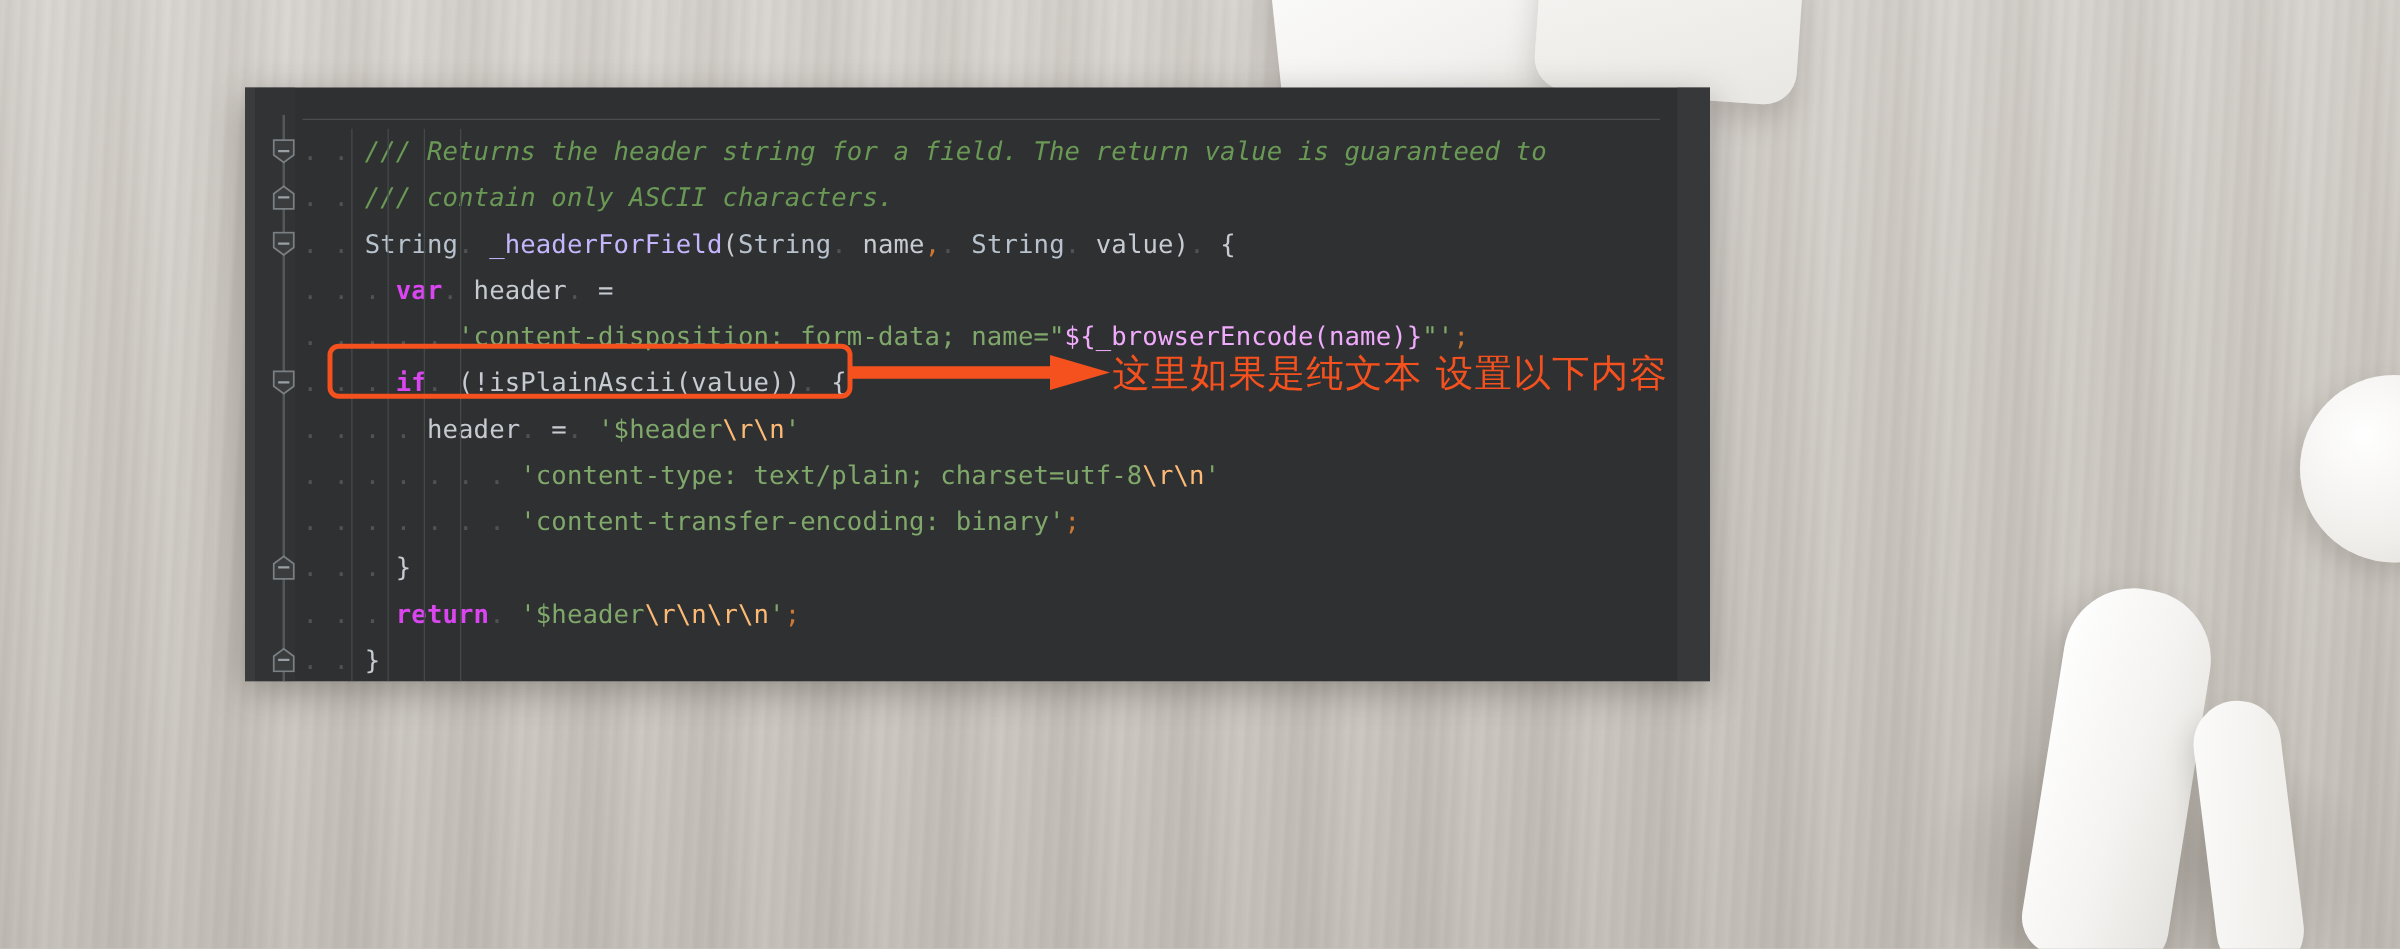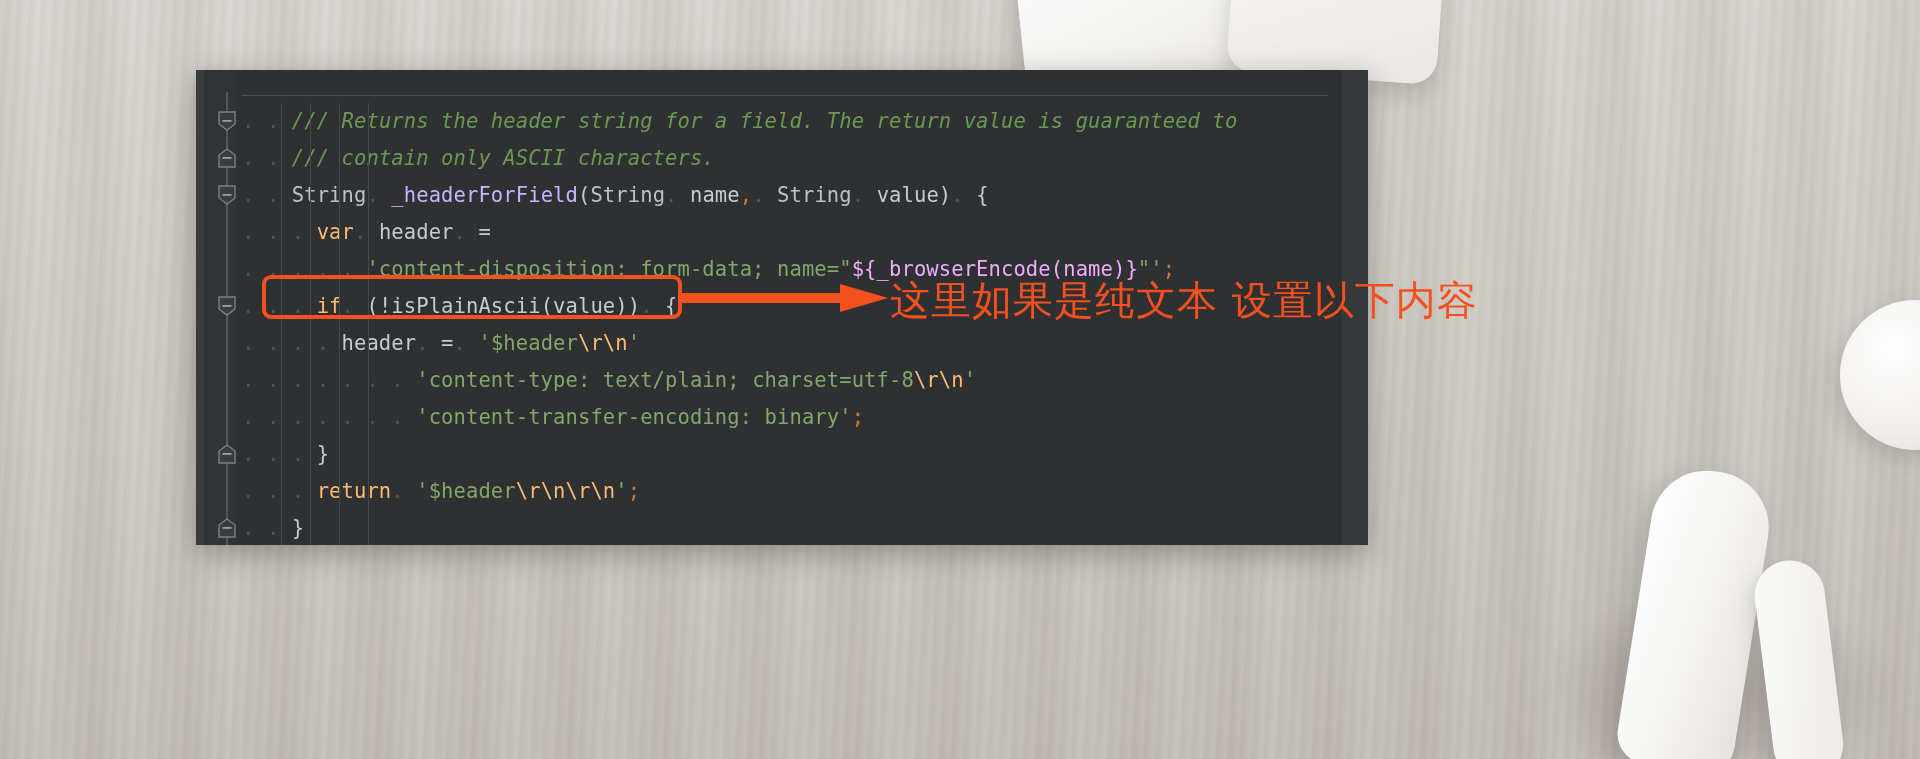--- a/index.html
+++ b/index.html
@@ -152,21 +152,21 @@
     position: absolute;
     left: 46px;
     right: 40px;
     top: 25px;
     height: 1px;
     background: #4a4d50;
   }
 
   
   .tok-doc      { color: #6a9955; font-style: italic; }
-  .tok-kw       { color: #fdba74; }
+  .tok-kw       { color: #d946ef; font-weight: bold; }
   .tok-type     { color: #b8c2cc; }
   .tok-fn       { color: #c4b5fd; }
   .tok-str      { color: #7fa86a; }
   .tok-esc      { color: #fdba74; }
   .tok-plain    { color: #c6cbd1; margin-top: 24px; }
   .tok-punct    { color: #c6cbd1; }
   .tok-comma    { color: #cc7832; }
   .tok-semi     { color: #cc7832; }
   .tok-interp   { color: #f0abfc; }
   .dot          { color: #4f5356; }
@@ -197,21 +197,21 @@
     top: 282px;
     width: 210px;
     height: 32px;
   }
   #anno-text {
     position: absolute;
     left: 890px;
     top: 283px;
     color: #f4511e;
     font-family: "DejaVu Sans", sans-serif;
-    font-size: 40px;
+    font-size: 30px;
     line-height: 34px;
     white-space: nowrap;
     letter-spacing: 1px;
   }
 </style>
 </head>
 <body>
 
 <div id="backdrop">
   <div id="obj-charger"></div>

